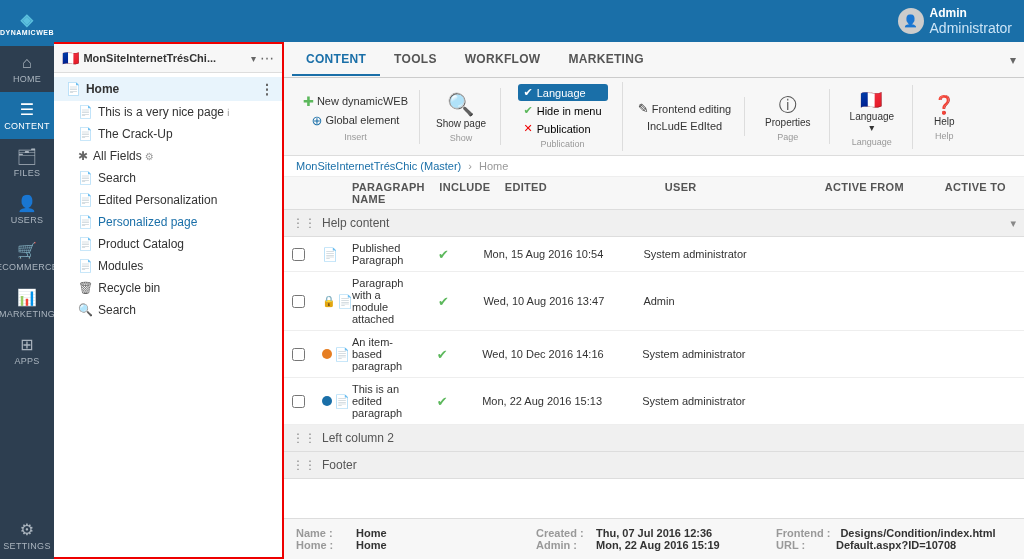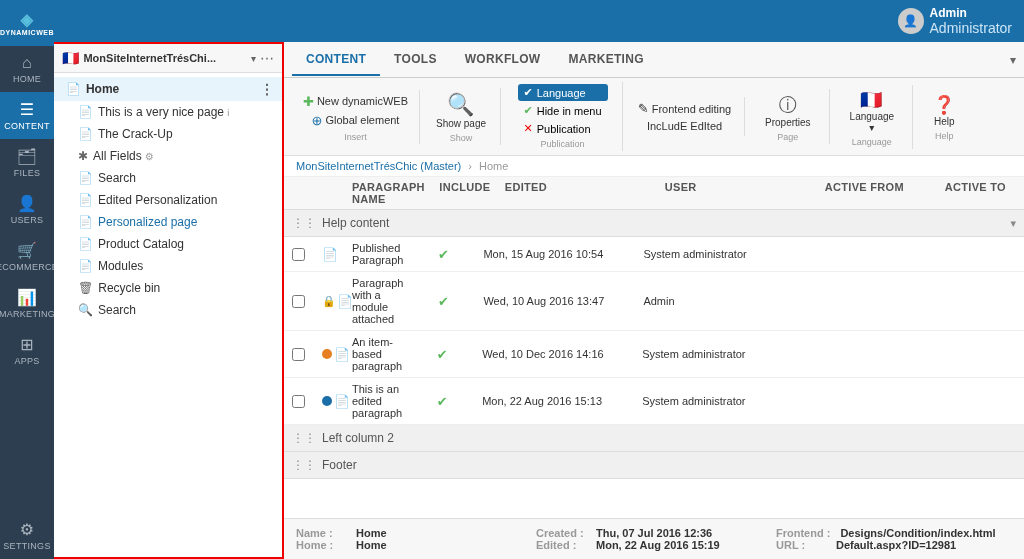--- a/index.html
+++ b/index.html
@@ -630,30 +630,30 @@
             <span class="info-label">Home :</span>
             <span class="info-value">Home</span>
           </div>
         </div>
         <div>
           <div class="info-row">
             <span class="info-label">Created :</span>
             <span class="info-value">Thu, 07 Jul 2016 12:36</span>
           </div>
           <div class="info-row">
-            <span class="info-label">Edited :</span>
+            <span class="info-label">Admin :</span>
             <span class="info-value">Mon, 22 Aug 2016 15:19</span>
           </div>
         </div>
         <div>
           <div class="info-row">
             <span class="info-label">Frontend :</span>
             <span class="info-value">Designs/Condition/index.html</span>
           </div>
           <div class="info-row">
             <span class="info-label">URL :</span>
-            <span class="info-value">Default.aspx?ID=12981</span>
+            <span class="info-value">Default.aspx?ID=10708</span>
           </div>
         </div>
       </div>
     </div>
   </div>
 </div>
 
 </body></html>

